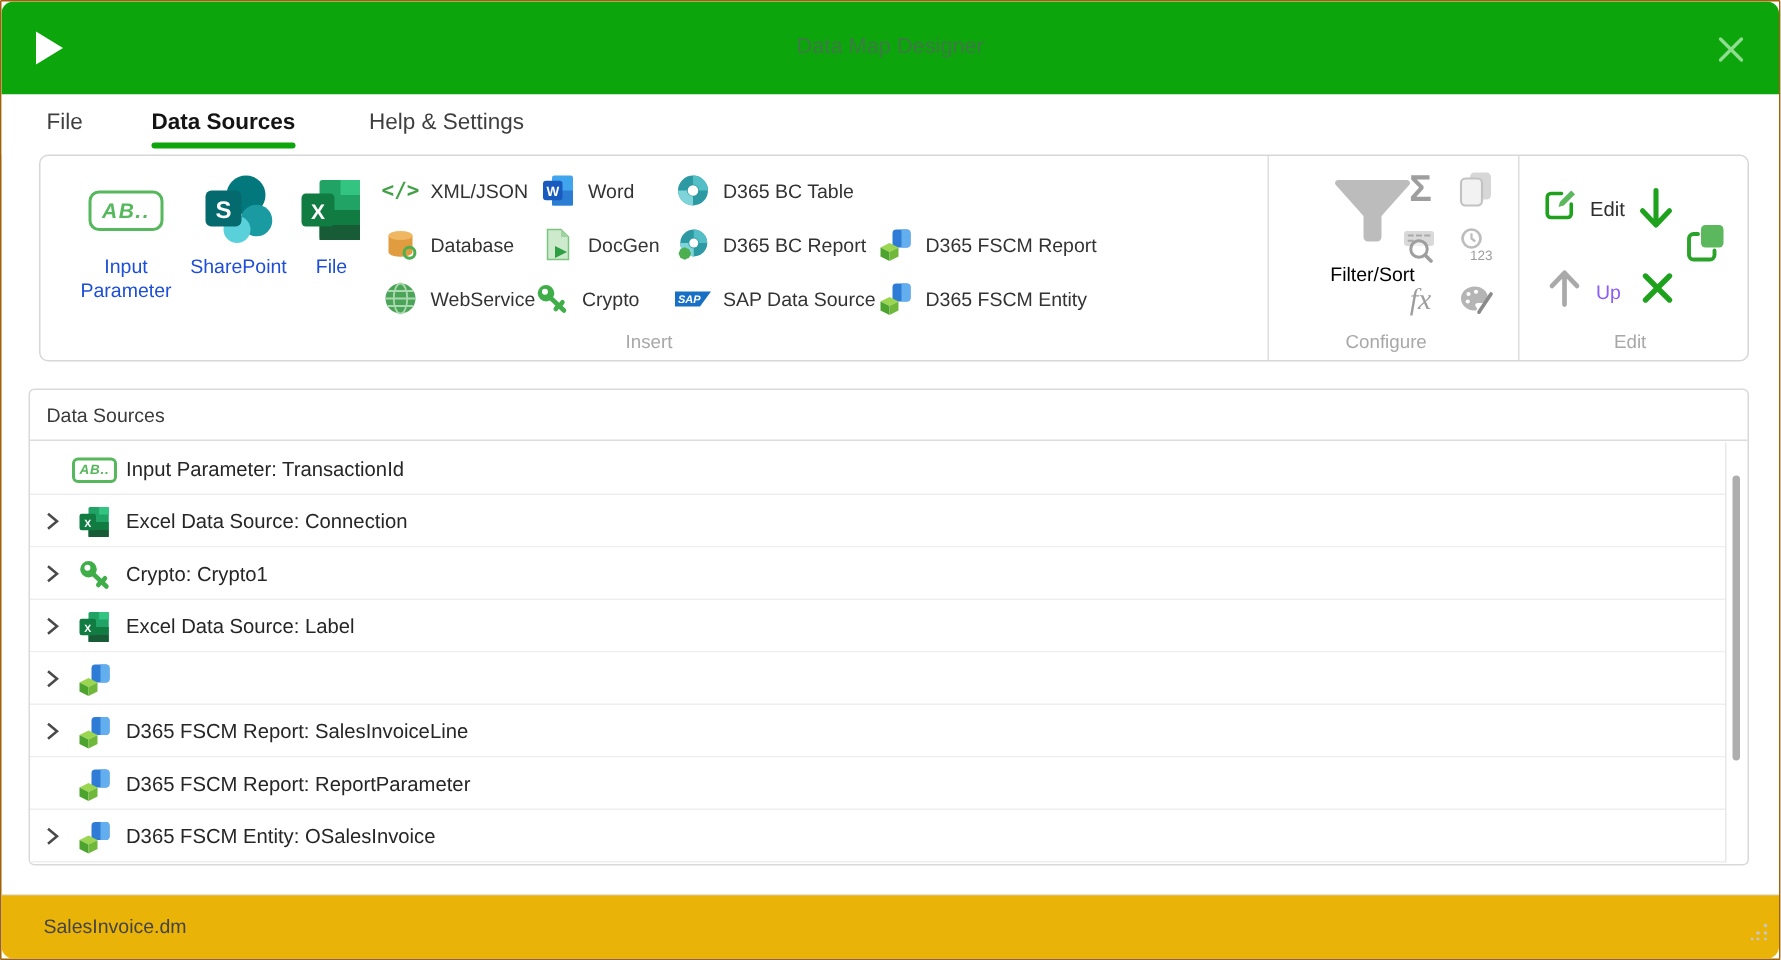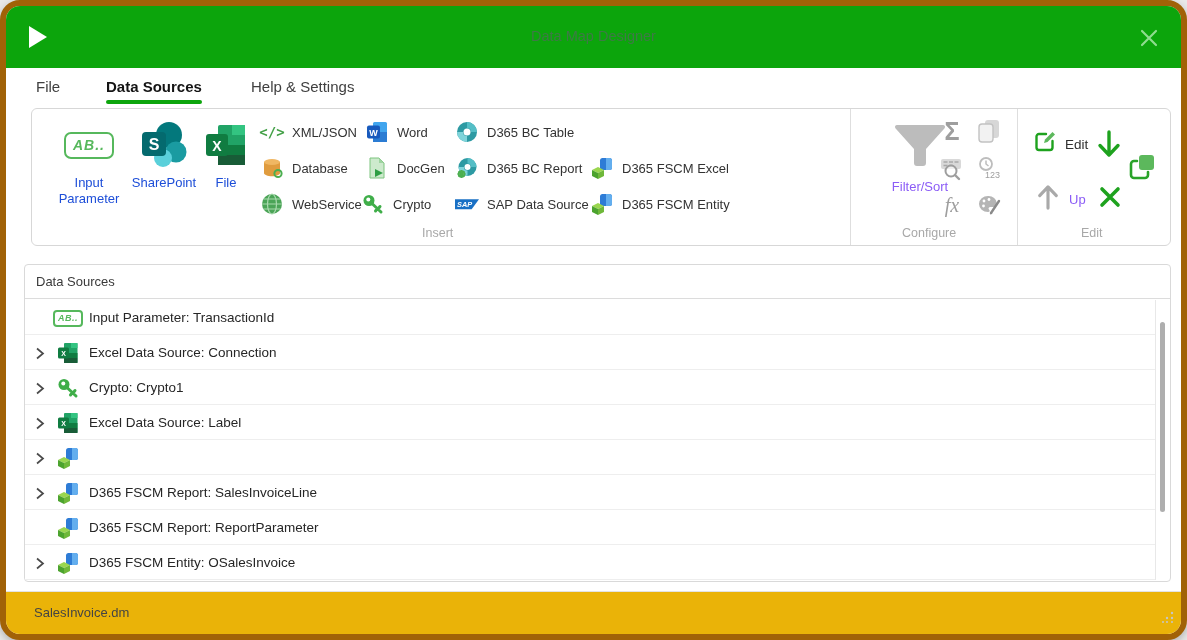--- a/index.html
+++ b/index.html
@@ -1,17 +1,17 @@
 <!DOCTYPE html>
 <html><head>
 <meta charset="utf-8">
 <style>
   * { margin:0; padding:0; box-sizing:border-box; }
   html,body { width:1187px; height:640px; background:#e9e9e9; font-family:"Liberation Sans","DejaVu Sans",sans-serif; }
-  .window { position:relative; width:1187px; height:640px; background:#ffffff; border:6px solid #a16207; border-radius:20px; overflow:hidden; box-shadow:0 3px 8px rgba(0,0,0,.25); }
+  .window { position:relative; width:1187px; height:640px; background:#ffffff; border:1px solid #a16207; border-radius:1px; overflow:hidden; box-shadow:0 3px 8px rgba(0,0,0,.25); }
 
   
   .titlebar { position:absolute; left:0; top:0; right:0; height:62px; background:#0ca50c; border-radius:8px 8px 0 0; }
   .play { position:absolute; left:22px; top:19px; }
   .title { position:absolute; left:0; right:0; top:22px; text-align:center; font-size:14.5px; color:#3e7a46; }
   .closebtn { position:absolute; right:20px; top:20px; width:24px; height:24px; cursor:pointer; }
 
   
   .menubar { position:absolute; left:0; top:62px; right:0; height:40px; background:#fff; }
   .tab { position:absolute; top:10px; font-size:15px; color:#3f3f3f; cursor:pointer; }
@@ -31,21 +31,21 @@
 
   .abbox { border:2.5px solid #56b85c; border-radius:7px; color:#56b85c; font-weight:bold; font-size:14px; letter-spacing:1px; padding:3px 7px 4px 7px;font-style:italic; }
   .abbox.small { border-width:2px; border-radius:4px; font-size:9px; padding:1px 3px 2px 3px; letter-spacing:0.5px; }
 
   .ritem { position:absolute; display:flex; align-items:center; gap:8px; height:26px; cursor:pointer; }
   .ricon { width:24px; height:24px; display:flex; align-items:center; justify-content:center; flex:0 0 24px; }
   .rlabel { font-size:13px; color:#333; white-space:nowrap; }
   .xmlglyph { color:#43a047; font-weight:bold; font-size:14px; font-family:"DejaVu Sans Mono",monospace; }
 
   .filterblock { position:absolute; left:833px; top:14px; width:110px; display:flex; flex-direction:column; align-items:center; }
-  .filterlabel { margin-top:6px; font-size:13px; color:#8b5cf6; }
+  .filterlabel { margin-top:6px; font-size:13px; color:#000000; }
   .cfgicon { position:absolute; display:flex; align-items:center; justify-content:center; width:32px; height:32px; }
   .sigma { font-size:25px; color:#9e9e9e; font-weight:bold; }
   .fx { font-size:20px; color:#9e9e9e; font-style:italic; font-family:"Liberation Serif","DejaVu Serif",serif; }
   .c123 { font-size:9px; color:#9e9e9e; position:absolute; left:12px; top:17px; }
 
   .editbtn { position:absolute; display:flex; align-items:center; gap:9px; cursor:pointer; }
   .editlabel { font-size:13.5px; color:#2f2f2f; }
   .uplabel { font-size:13px; color:#8b5cf6; }
 
   
@@ -223,21 +223,21 @@
     <div class="ritem" style="left:558px;top:46px">
       <span class="ricon">
         <svg width="24" height="24" viewBox="0 0 24 24">
           <rect x="10" y="2" width="12" height="12" rx="2.5" fill="#2e7cd6"></rect>
           <path d="M16 2 h3.5 a2.5 2.5 0 0 1 2.5 2.5 v7 a2.5 2.5 0 0 1 -2.5 2.5 H16 Z" fill="#63aeee"></path>
           <polygon points="2,14 8,11 14,14 8,17" fill="#9ad64f"></polygon>
           <polygon points="2,14 8,17 8,23 2,20" fill="#4ca32e"></polygon>
           <polygon points="8,17 14,14 14,20 8,23" fill="#6fb83a"></polygon>
         </svg>
       </span>
-      <span class="rlabel">D365 FSCM Excel</span>
+      <span class="rlabel">D365 FSCM Report</span>
     </div>
     <div class="ritem" style="left:558px;top:82px">
       <span class="ricon">
         <svg width="24" height="24" viewBox="0 0 24 24">
           <rect x="10" y="2" width="12" height="12" rx="2.5" fill="#2e7cd6"></rect>
           <path d="M16 2 h3.5 a2.5 2.5 0 0 1 2.5 2.5 v7 a2.5 2.5 0 0 1 -2.5 2.5 H16 Z" fill="#63aeee"></path>
           <polygon points="2,14 8,11 14,14 8,17" fill="#9ad64f"></polygon>
           <polygon points="2,14 8,17 8,23 2,20" fill="#4ca32e"></polygon>
           <polygon points="8,17 14,14 14,20 8,23" fill="#6fb83a"></polygon>
         </svg>

